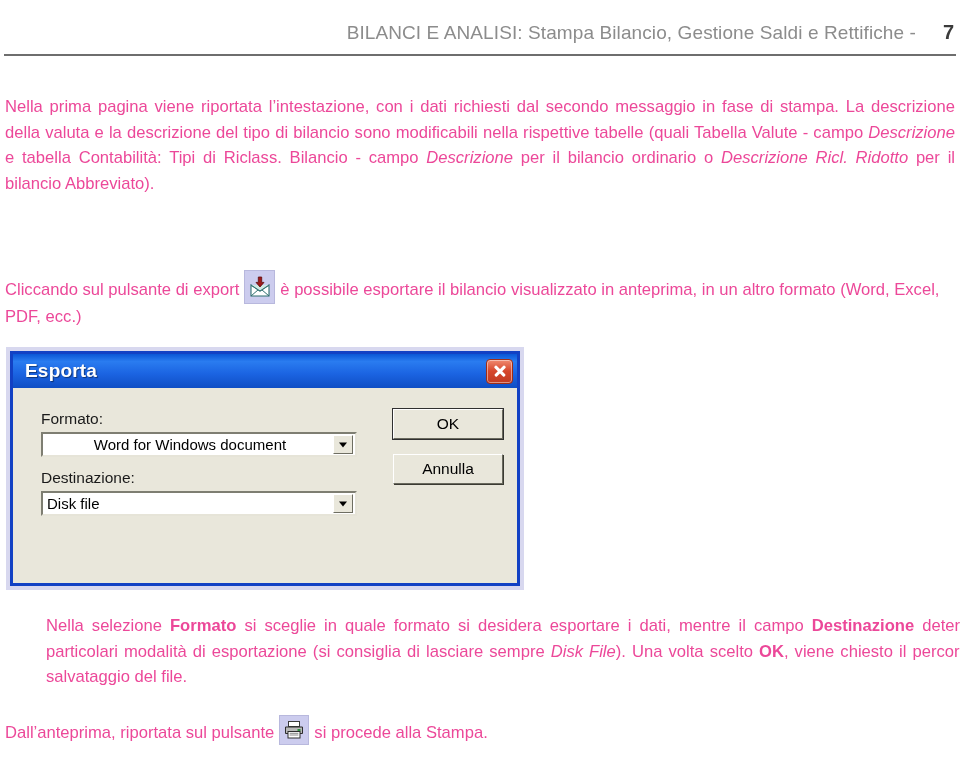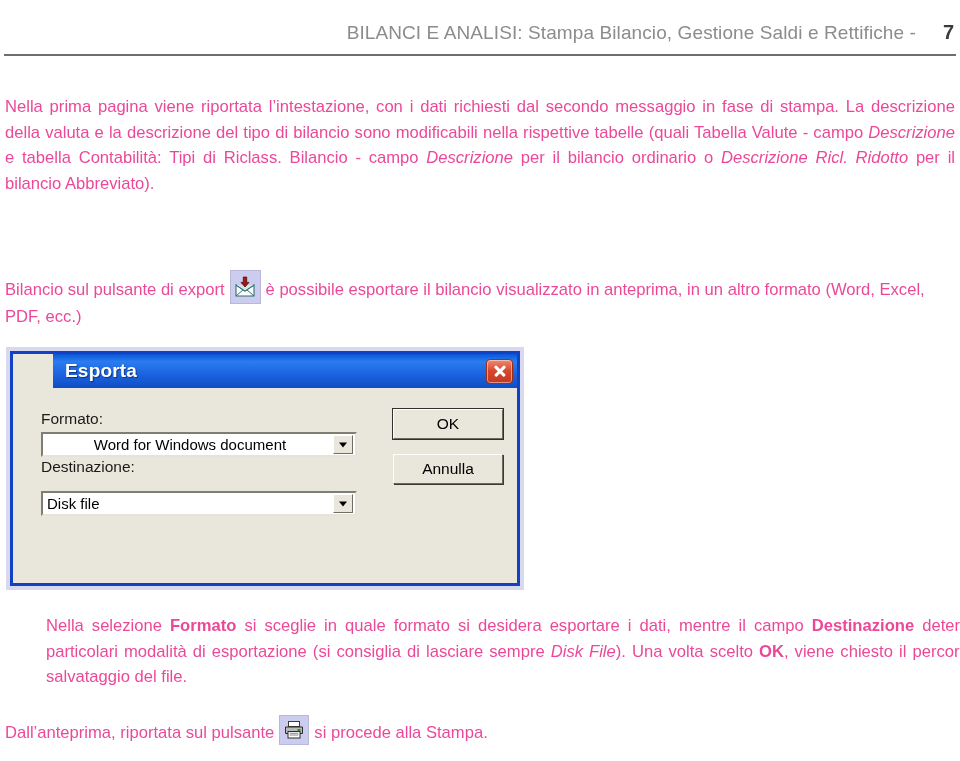--- a/index.html
+++ b/index.html
@@ -110,21 +110,20 @@
     box-sizing: border-box;
   }
   .titlebar {
     position: relative;
     height: 34px;
     background: linear-gradient(180deg,#0a56d6 0%,#2a7cf0 22%,#1b64e2 58%,#0f4ec4 100%);
     display: flex;
     align-items: center;
     padding: 0 4px 0 12px;
     box-sizing: border-box;
-    margin-left: 40px;
   }
   .title-text {
     color: #ffffff;
     font-size: 19px;
     font-weight: bold;
     text-shadow: 1px 1px 1px rgba(0,0,0,.45);
     letter-spacing: .2px;
     flex: 1;
   }
   .close-btn {
@@ -211,40 +210,40 @@
     border-color: #ffffff #6a6a5e #6a6a5e #ffffff;
     box-shadow: 1px 1px 0 0 #3b3b33;
   }
   .dlg-btn.default {
     outline: 1px solid #303030;
     outline-offset: 0px;
   }
 
   #lbl-formato      { left: 28px; top: 22px; text-align: center; }
   #cmb-formato      { left: 28px; top: 44px; width: 316px; text-align: center; }
-  #lbl-destinazione { left: 28px; top: 70px; }
+  #lbl-destinazione { left: 28px; top: 81px; }
   #cmb-destinazione { left: 28px; top: 103px; width: 316px; }
   #btn-ok           { left: 380px; top: 21px; }
   #btn-annulla      { left: 380px; top: 66px; }
 </style>
 </head>
 <body>
 
 <div class="page-header">
   <div class="header-text">BILANCI E ANALISI: Stampa Bilancio, Gestione Saldi e Rettifiche  -</div>
   <div class="header-pageno">7</div>
   <div class="header-line"></div>
 </div>
 
 <div class="para" id="para-intro">
   <span>Nella prima pagina viene riportata l’intestazione, con i dati richiesti dal secondo messaggio in fase di stampa. La descrizione della valuta e la descrizione del tipo di bilancio sono modificabili nella rispettive tabelle (quali Tabella Valute - campo </span><i>Descrizione</i><span> e tabella Contabilità: Tipi di Riclass. Bilancio - campo </span><i>Descrizione</i><span> per il bilancio ordinario o </span><i>Descrizione Ricl. Ridotto</i><span> per il bilancio Abbreviato).</span>
 </div>
 
 <div class="para nojust" id="para-export">
-  <span>Bilancio sul pulsante di export</span><span class="inline-btn tall"><svg width="22" height="22" viewBox="0 0 22 22">
+  <span>Cliccando sul pulsante di export</span><span class="inline-btn tall"><svg width="22" height="22" viewBox="0 0 22 22">
         <path d="M2 9 L11 15 L20 9 L20 20 L2 20 Z" fill="#ffffff" stroke="#2f6f6f" stroke-width="1.1"></path>
         <path d="M2 20 L9.5 13.5 M20 20 L12.5 13.5" stroke="#2f6f6f" stroke-width="1" fill="none"></path>
         <path d="M2 9 L11 15 L20 9" fill="#cfe9e4" stroke="#2f6f6f" stroke-width="1"></path>
         <path d="M9.3 1 L12.7 1 L12.7 6.4 L15 6.4 L11 11 L7 6.4 L9.3 6.4 Z" fill="#9e1a1a" stroke="#5e0d0d" stroke-width=".8"></path>
       </svg></span><span>è possibile esportare il bilancio visualizzato in anteprima, in un altro formato (Word, Excel, PDF, ecc.)</span>
 </div>
 
 <div class="dialog-wrap">
   <div class="dialog">
 

